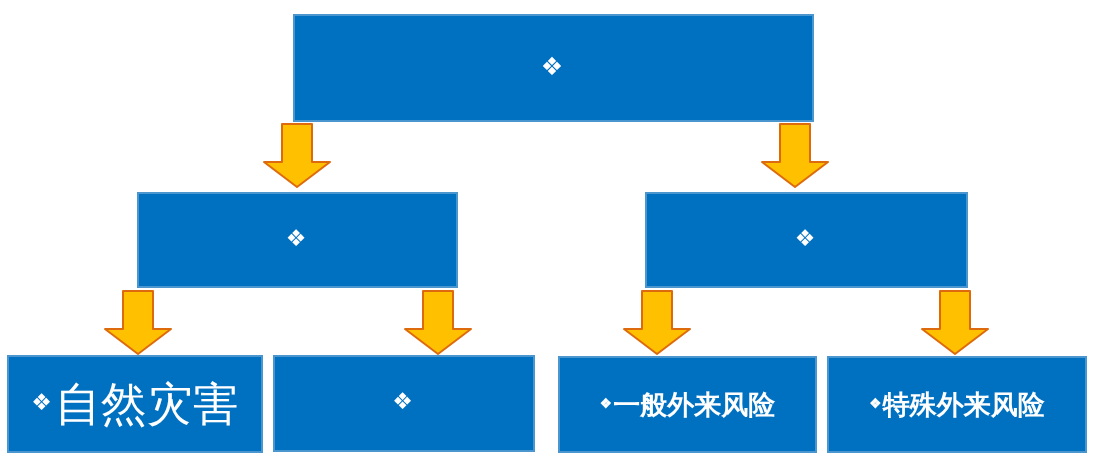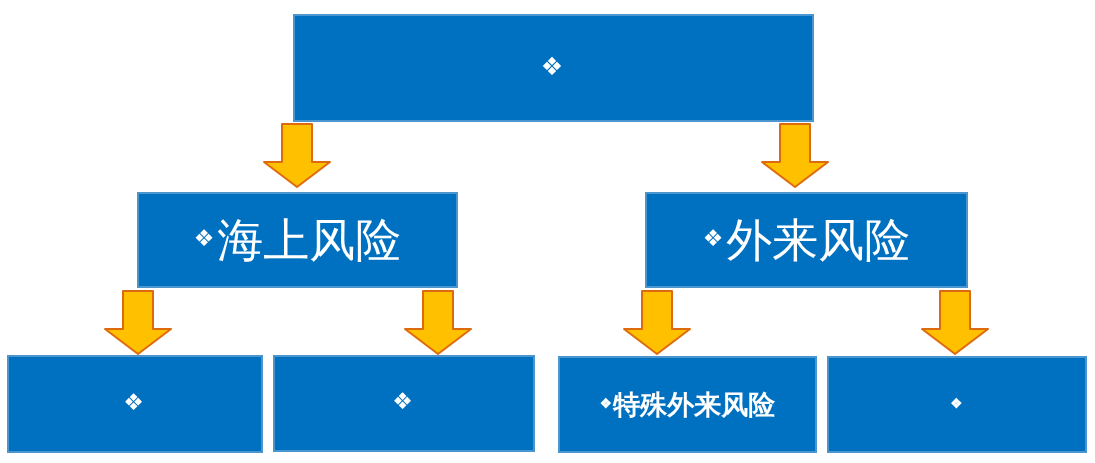--- a/index.html
+++ b/index.html
@@ -66,47 +66,47 @@
 
   <svg class="arrow a1" viewBox="0 0 68 66">
     <polygon points="19,1 49,1 49,39 67,39 34,64 1,39 19,39" fill="#FFC000" stroke="#DD6B0D" stroke-width="2" stroke-linejoin="round"></polygon>
   </svg>
   <svg class="arrow a2" viewBox="0 0 68 66">
     <polygon points="19,1 49,1 49,39 67,39 34,64 1,39 19,39" fill="#FFC000" stroke="#DD6B0D" stroke-width="2" stroke-linejoin="round"></polygon>
   </svg>
 
   <div class="node n-maritime">
     <span class="bullet">❖</span>
-    <span>海上风险</span>
   </div>
   <div class="node n-external">
     <span class="bullet">❖</span>
-    <span>外来风险</span>
   </div>
 
   <svg class="arrow a3" viewBox="0 0 68 66">
     <polygon points="19,1 49,1 49,39 67,39 34,64 1,39 19,39" fill="#FFC000" stroke="#DD6B0D" stroke-width="2" stroke-linejoin="round"></polygon>
   </svg>
   <svg class="arrow a4" viewBox="0 0 68 66">
     <polygon points="19,1 49,1 49,39 67,39 34,64 1,39 19,39" fill="#FFC000" stroke="#DD6B0D" stroke-width="2" stroke-linejoin="round"></polygon>
   </svg>
   <svg class="arrow a5" viewBox="0 0 68 66">
     <polygon points="19,1 49,1 49,39 67,39 34,64 1,39 19,39" fill="#FFC000" stroke="#DD6B0D" stroke-width="2" stroke-linejoin="round"></polygon>
   </svg>
   <svg class="arrow a6" viewBox="0 0 68 66">
     <polygon points="19,1 49,1 49,39 67,39 34,64 1,39 19,39" fill="#FFC000" stroke="#DD6B0D" stroke-width="2" stroke-linejoin="round"></polygon>
   </svg>
 
   <div class="node n-natural">
     <span class="bullet">❖</span>
+    <span>自然灾害</span>
   </div>
   <div class="node n-accident">
     <span class="bullet">❖</span>
   </div>
   <div class="node n-general">
     <span class="bullet">❖</span>
-    <span>特殊外来风险</span>
+    <span>一般外来风险</span>
   </div>
   <div class="node n-special">
     <span class="bullet">❖</span>
+    <span>特殊外来风险</span>
   </div>
 
 </div>
 
 </body></html>

